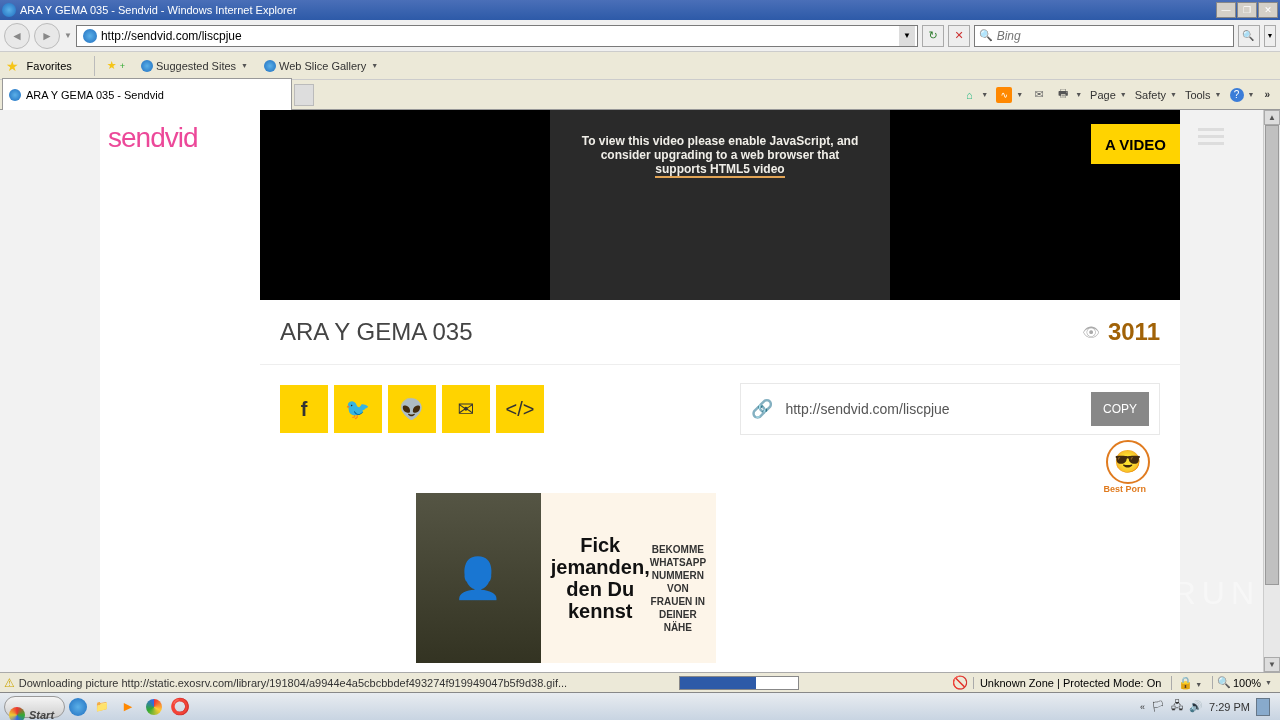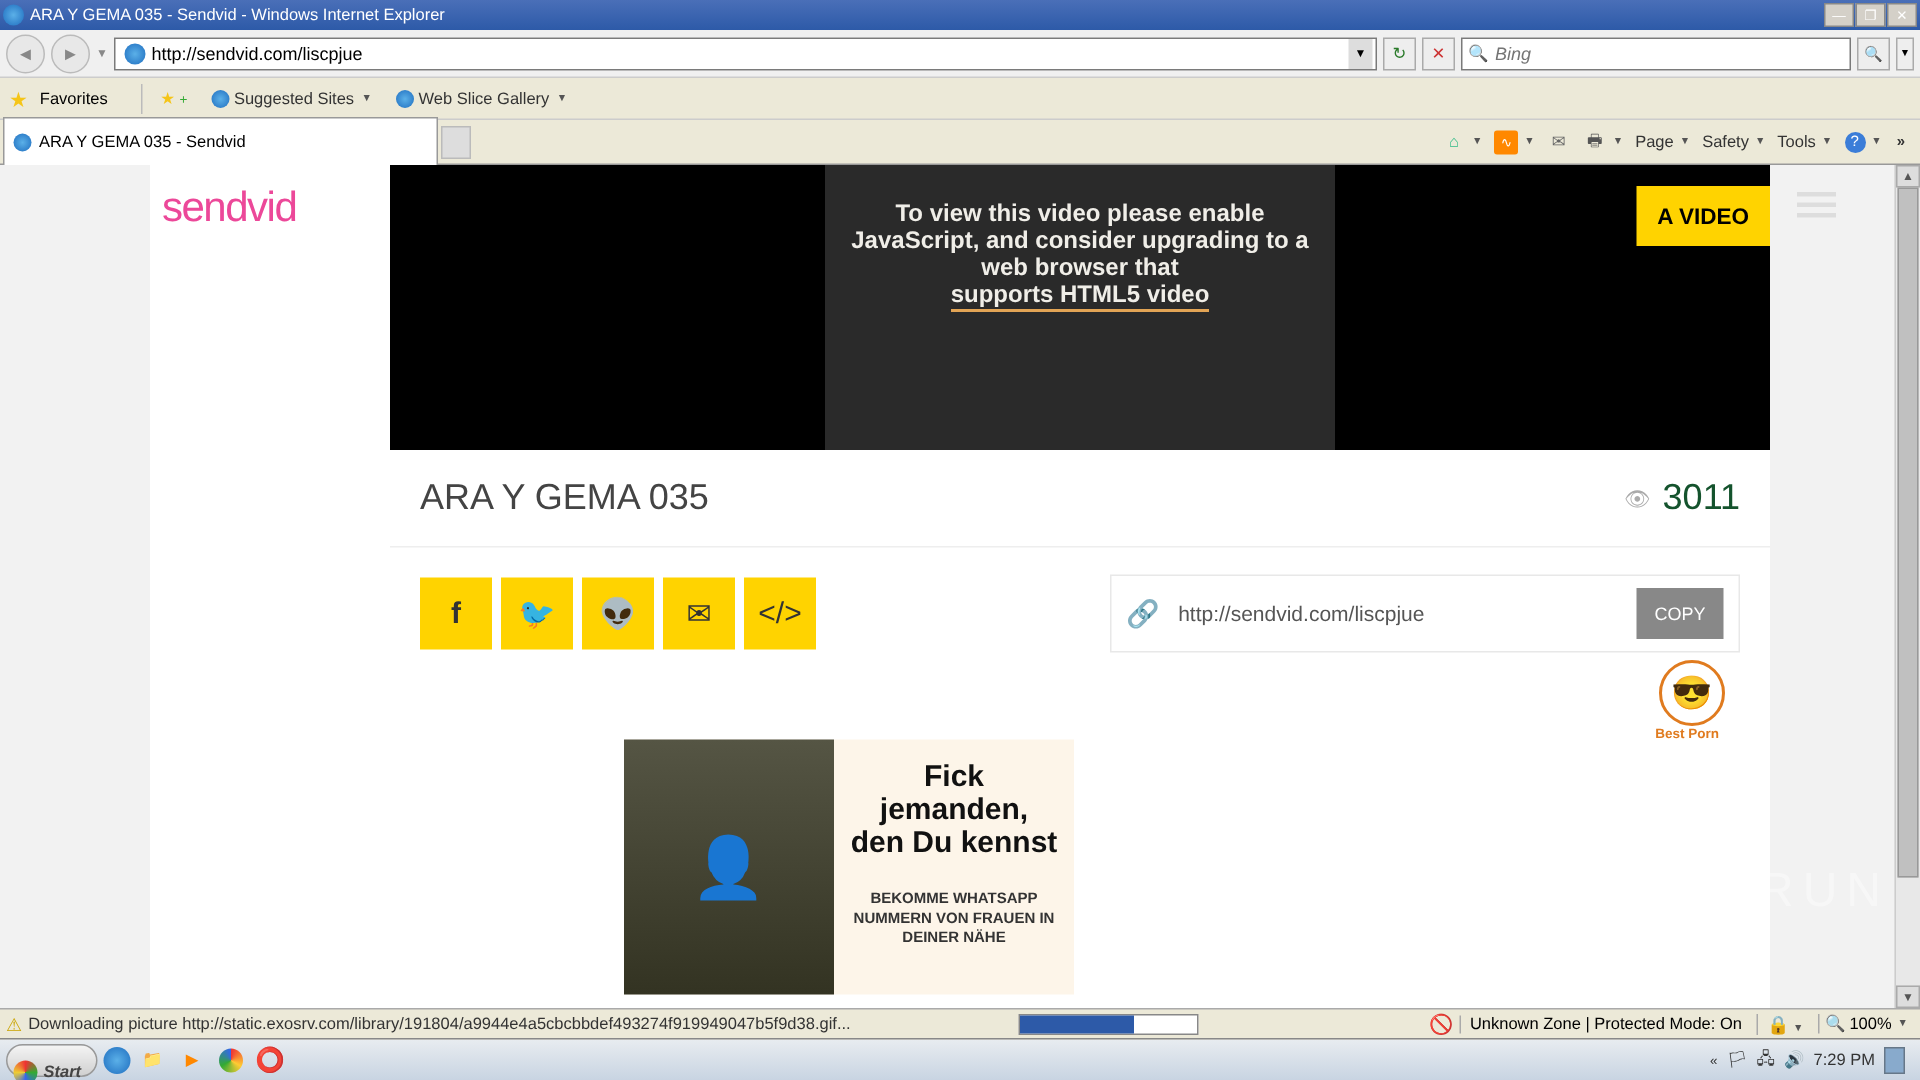--- a/index.html
+++ b/index.html
@@ -54,44 +54,44 @@
 .scrollbar-v .arr.bot{position:absolute;bottom:0;left:0;right:0;}
 
 .page { margin: 0 auto; width: 1080px; background: white; min-height: 100%; position: relative; padding-left: 160px; }
 .site-logo { position: absolute; left: 8px; top: 12px; font-family: Arial; font-size: 28px; font-weight: 500; letter-spacing: -1px; color: #ec4899; }
 .upload-btn { position: absolute; right: 0; top: 14px; height: 40px; background: #ffd300; display: flex; align-items: center; padding: 0 14px; font-weight: bold; font-size: 15px; color: #000; }
 .hamburger { position: absolute; right: -44px; top: 18px; display: flex; flex-direction: column; gap: 4px; }
 .hamburger span { width: 26px; height: 3px; background: #ddd; }
 
 .video-area { width: 920px; height: 190px; background: #000; display: flex; }
 .video-black-l { flex: 1; background: #000; }
-.video-msg { width: 340px; background: #2a2a2a; color: #f0eee8; display: flex; flex-direction: column; align-items: center; justify-content: flex-start; padding: 24px 16px 0; text-align: center; font-size: 16px; font-weight: 600; }
+.video-msg { width: 340px; background: #2a2a2a; color: #f0eee8; display: flex; flex-direction: column; align-items: center; justify-content: flex-start; padding: 24px 16px 0; text-align: center; font-size: 12px; font-weight: 600; }
 .video-msg a { color: #f0eee8; border-bottom: 2px solid #e2a455; }
 .video-black-r { flex: 1; background: #000; }
 
 .title-row { width: 920px; padding: 18px 20px; display: flex; align-items: flex-end; border-bottom: 1px solid #eee; }
 .video-title { font-size: 24px; color: #444; font-weight: 300; }
 .views { margin-left: auto; display: flex; align-items: center; gap: 8px; color: #aaa; }
 .views .eye { font-size: 14px; }
-.views .count { font-size: 24px; color: #14532d; font-weight: 400; }
+.views .count { font-size: 24px; color: #a16207; font-weight: 700; }
 
 .actions-row { width: 920px; padding: 18px 20px; display: flex; align-items: center; gap: 6px; }
 .share-btn { width: 48px; height: 48px; background: #ffd300; display: flex; align-items: center; justify-content: center; color: #333; font-size: 20px; }
 .url-box { margin-left: auto; width: 420px; height: 52px; border: 1px solid #e8e8e8; display: flex; align-items: center; padding: 0 10px; gap: 12px; }
 .url-box .link-icon { color: #e2a455; font-size: 18px; }
 .url-box input { flex: 1; border: none; outline: none; font-size: 14px; color: #555; }
 .copy-btn { background: #888; color: white; font-size: 12px; padding: 10px 12px; }
 
 .best-badge { position: absolute; right: 30px; top: 330px; width: 44px; height: 44px; border: 2px solid #e07b1f; border-radius: 50%; display: flex; align-items: center; justify-content: center; font-size: 22px; }
 .best-label { position: absolute; right: 34px; top: 374px; font-size: 9px; color: #e07b1f; font-weight: bold; }
 
 .ad-area { width: 920px; margin-top: 40px; display: flex; justify-content: flex-start; padding-left: 156px; }
 .ad-banner { width: 300px; height: 170px; display: flex; background: #fdf5e9; }
 .ad-img { width: 140px; background: linear-gradient(#554, #332); display:flex;align-items:center;justify-content:center;color:#cba;font-size:40px;}
-.ad-text { flex: 1; padding: 14px 10px; text-align: center; display:flex;flex-direction:column;align-items:center;}
+.ad-text { flex: 1; padding: 14px 10px; text-align: center; display:flex;align-items:center;}
 .ad-text .line1{font-size:20px;font-weight:900;color:#111;line-height:1.1;}
 .ad-text .line2{font-size:10px;font-weight:bold;color:#333;margin-top:20px;line-height:1.3;}
 
 
 .statusbar { position: absolute; bottom: 28px; left: 0; right: 0; height: 20px; background: #ece9d8; border-top: 1px solid #aaa; display: flex; align-items: center; font-size: 11px; padding: 0 4px; gap: 4px;}
 .statusbar .warn { color: #caa400; font-size: 12px; }
 .statusbar .msg { color: #333; }
 .prog-wrap { margin-left: auto; width: 120px; height: 14px; border: 1px solid #888; background: white; margin-right: 150px;}
 .prog-fill { width: 65%; height: 100%; background: #2d5aa8; }
 .sec-ind { color:#c44;font-size:13px;}

